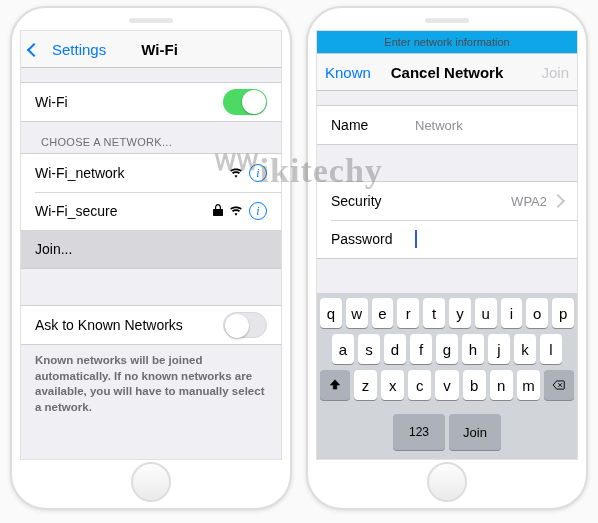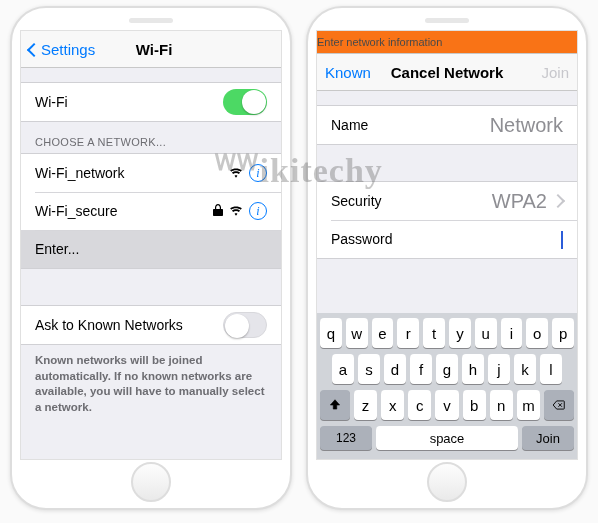--- a/index.html
+++ b/index.html
@@ -67,56 +67,57 @@
     border-bottom: 1px solid #c8c8c8;
     display: flex;
     align-items: center;
     justify-content: space-between;
     padding: 0 8px;
     font-size: 15px;
   }
   .nav-left, .nav-right { min-width: 60px; display:flex; align-items:center; }
   .nav-right { justify-content:flex-end; }
   .nav-title { font-weight: 600; flex:1; text-align:center; }
-  .nav-link { color: #007aff; display:flex; gap:0; }
+  .nav-link { color: #007aff; display:flex; gap:11px; }
   .nav-link.dim { color: #c7c7cc; }
   .chev-left::before {
     content:""; display:inline-block;
     width:8px;height:8px;border-left:2px solid #007aff;border-bottom:2px solid #007aff;
     transform:rotate(45deg); margin-right:2px;
   }
 
   .subheader {
     height: 22px;
-    background:#f97316;
+    background:#0ea5e9;
     border-bottom:1px solid #c8c8c8;
+    text-align:center;
     font-size:11px;
     color:#4a4a4a;
     line-height:22px;
   }
 
   
   .group { margin-top: 36px; background:#fff; border-top:1px solid #d0d0d4; border-bottom:1px solid #d0d0d4; }
   .group.first { margin-top: 14px; }
   .group-header {
-    font-size: 11px; color:#6d6d72; padding: 14px 14px 5px; letter-spacing:0.3px;
+    font-size: 11px; color:#6d6d72; padding: 14px 20px 5px; letter-spacing:0.3px;
   }
   .cell {
     min-height: 38px;
     display:flex; align-items:center;
     padding: 0 14px;
     background:#fff;
     position:relative;
   }
   .cell + .cell::before {
     content:""; position:absolute; top:0; left:14px; right:0; height:1px; background:#d6d6da;
   }
   .cell.selected { background:#d8d8dc; }
   .cell-label { flex: 0 0 auto; margin-right: 16px; font-size:14px; }
-  .cell-value { flex:1; color:#8e8e93; font-size:20px;text-align:right; }
+  .cell-value { flex:1; color:#8e8e93; font-size:13px; }
   .cell-value.input { color:#000; }
   .cell-spacer { flex:1; }
   .cell .chev-right {
     width:8px;height:8px;border-top:2px solid #c7c7cc;border-right:2px solid #c7c7cc;
     transform:rotate(45deg); margin-left:6px;
   }
   .footer-text {
     font-size: 11.5px; color:#6d6d72; padding: 8px 14px; line-height:1.35;font-weight:bold;
   }
 
@@ -157,21 +158,21 @@
     height:30px; min-width:21px; flex:1;
     display:flex;align-items:center;justify-content:center;
     font-size:15px; color:#000;
   }
   .krow.shrink { padding: 0 12px; }
   .key.fn { background:#acb1ba; font-size:12px; flex:0 0 30px; }
   .key.fn.wide { flex:0 0 52px; }
   .key.space { flex:1; font-size:13px; }
   .key.join { background:#acb1ba; flex:0 0 52px; font-size:13px; }
   .shift-icon svg, .bksp-icon svg { width:16px; height:14px; display:block; }
-  .krow.bottom .key { height:24px; }
+  .krow.bottom .key { height:36px;margin-top:8px; }
 
   
   .watermark {
     position:absolute; top:150px; left:50%; transform:translateX(-50%);
     font-size:34px; font-weight:700; color:rgba(80,80,80,0.32);
     letter-spacing:1px; pointer-events:none; user-select:none;
     font-family: Georgia, serif;
   }
   .watermark .ii { font-size:22px; vertical-align:super; }
 </style>
@@ -229,21 +230,21 @@
             </span>
             <span class="wifi-icon">
               <svg viewBox="0 0 24 24">
                   <path fill="#000" d="M12 20l-2.5-3.2c1.5-1.1 3.5-1.1 5 0L12 20zm-5-6.3l-1.9-2.4c3.9-3 10-3 13.8 0l-1.9 2.4c-2.8-2.1-7.2-2.1-10 0zm-3.1-3.9L2 7.4c5.6-4.4 14.4-4.4 20 0l-1.9 2.4c-4.5-3.5-12.7-3.5-16.2 0z"></path>
                 </svg>
             </span>
             <span class="info-icon">i</span>
           </span>
         </div>
         <div class="cell selected">
-          <span class="cell-label">Enter...</span>
+          <span class="cell-label">Join...</span>
         </div>
       </div>
 
       <div class="group">
         <div class="cell">
           <span class="cell-label">Ask to Known Networks</span>
           <span class="cell-spacer"></span>
           <span class="toggle off">
               <span class="knob"></span>
             </span>
@@ -331,21 +332,20 @@
             <span class="bksp-icon">
                 <svg viewBox="0 0 24 24">
                   <path fill="none" stroke="#000" stroke-width="1.6" d="M8 5h12a1 1 0 011 1v12a1 1 0 01-1 1H8l-6-7 6-7z"></path>
                   <path stroke="#000" stroke-width="1.6" d="M11 9l6 6M17 9l-6 6"></path>
                 </svg>
               </span>
           </span>
         </div>
         <div class="krow bottom">
           <span class="key fn wide">123</span>
-          <span class="key space">space</span>
           <span class="key join">Join</span>
         </div>
       </div>
     </div>
     <div class="home-btn"></div>
   </div>
 
 </div>
 
 <div class="watermark"><span class="ii">ᎳᎳ</span>ikitechy</div>

